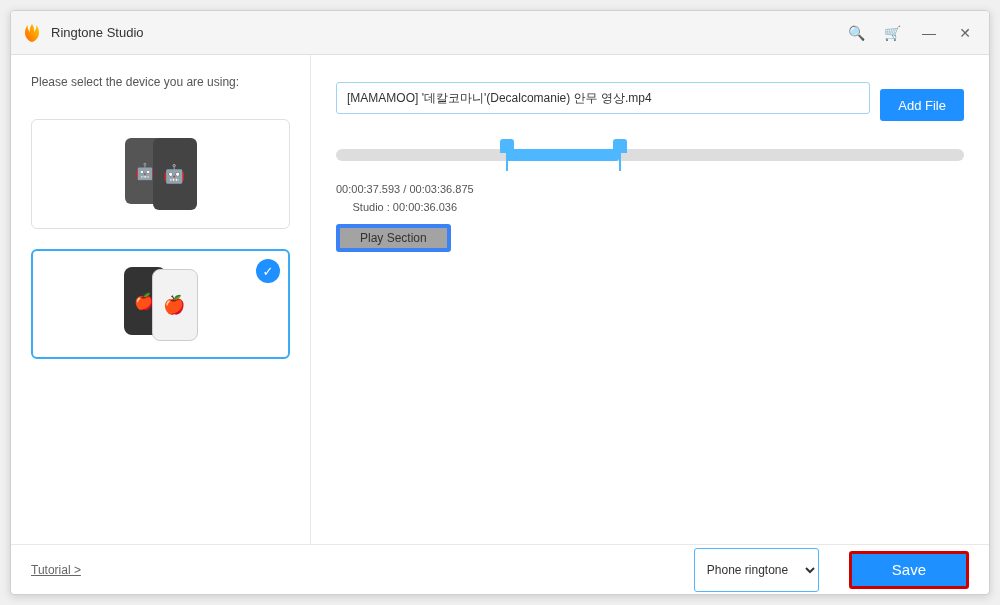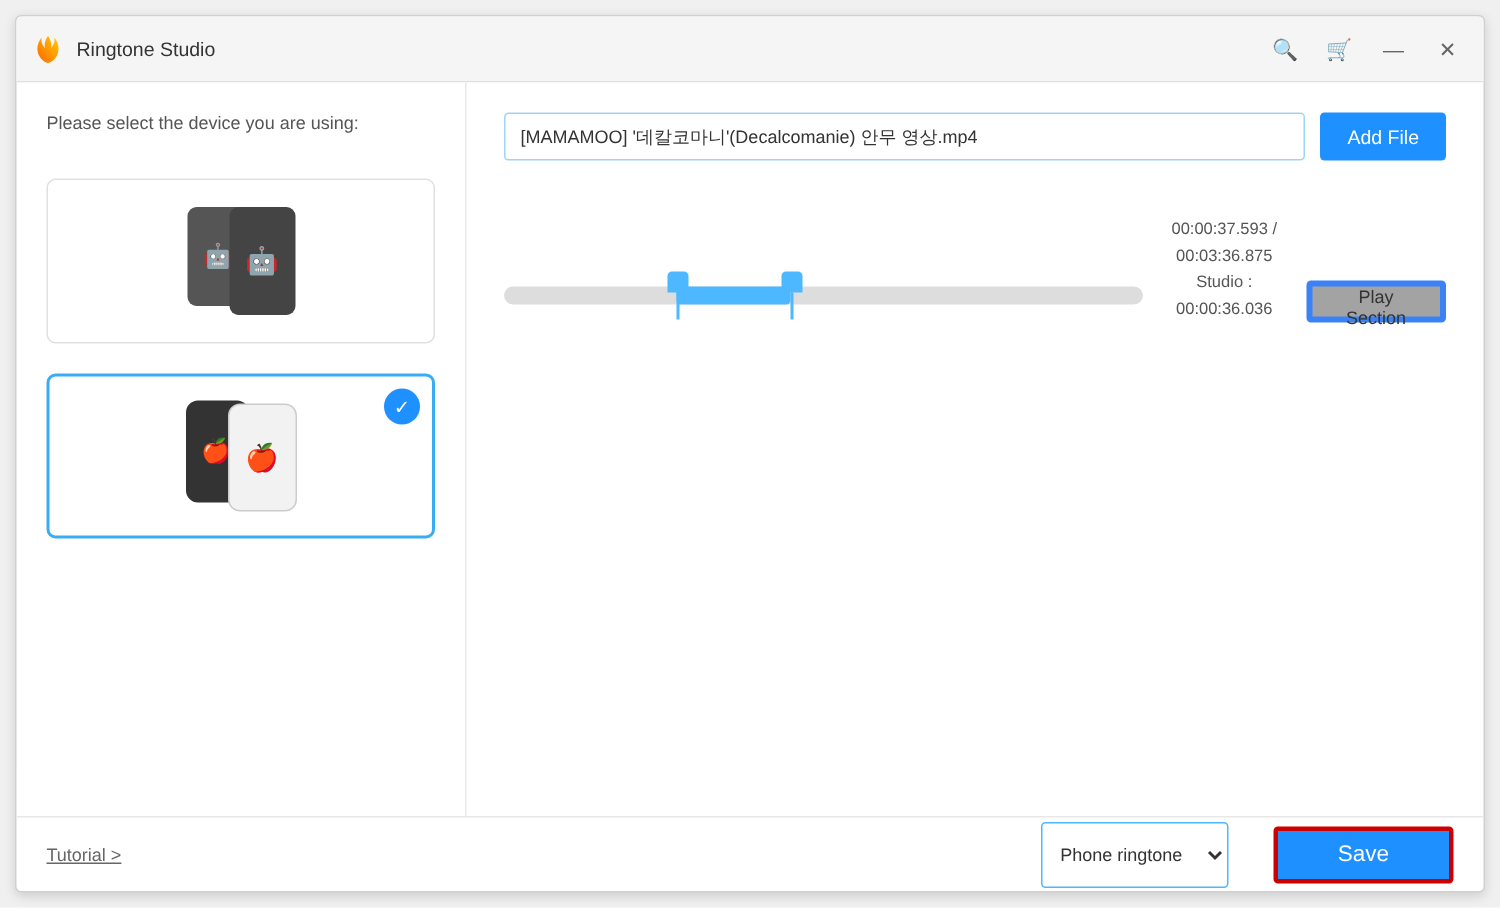--- a/index.html
+++ b/index.html
@@ -105,21 +105,21 @@
       align-items: center;
       justify-content: center;
       color: white;
       font-size: 13px;
     }
     .main-panel {
       flex: 1;
       padding: 20px 25px;
       display: flex;
       flex-direction: column;
-      gap: 28px;
+      gap: 6px;
     }
     .file-row {
       display: flex;
       align-items: center;
       gap: 10px;
     }
     .file-input {
       flex: 1;
       height: 32px;
       border: 1px solid #a0d4f5;
@@ -133,25 +133,26 @@
     .add-file-btn {
       height: 32px;
       padding: 0 18px;
       background: #1e90ff;
       border: none;
       border-radius: 3px;
       color: white;
       font-size: 13px;
       cursor: pointer;
       white-space: nowrap;
+      margin-top: 14px;
     }
     .waveform-area {
       display: flex;
-      flex-direction: row;
-      align-items: flex-end;
+      flex-direction: column;
+      align-items: flex-start;
       gap: 8px;
       margin-top: 10px;
     }
     .waveform-track {
       width: 100%;
       height: 36px;
       position: relative;
       display: flex;
       align-items: center;
     }

